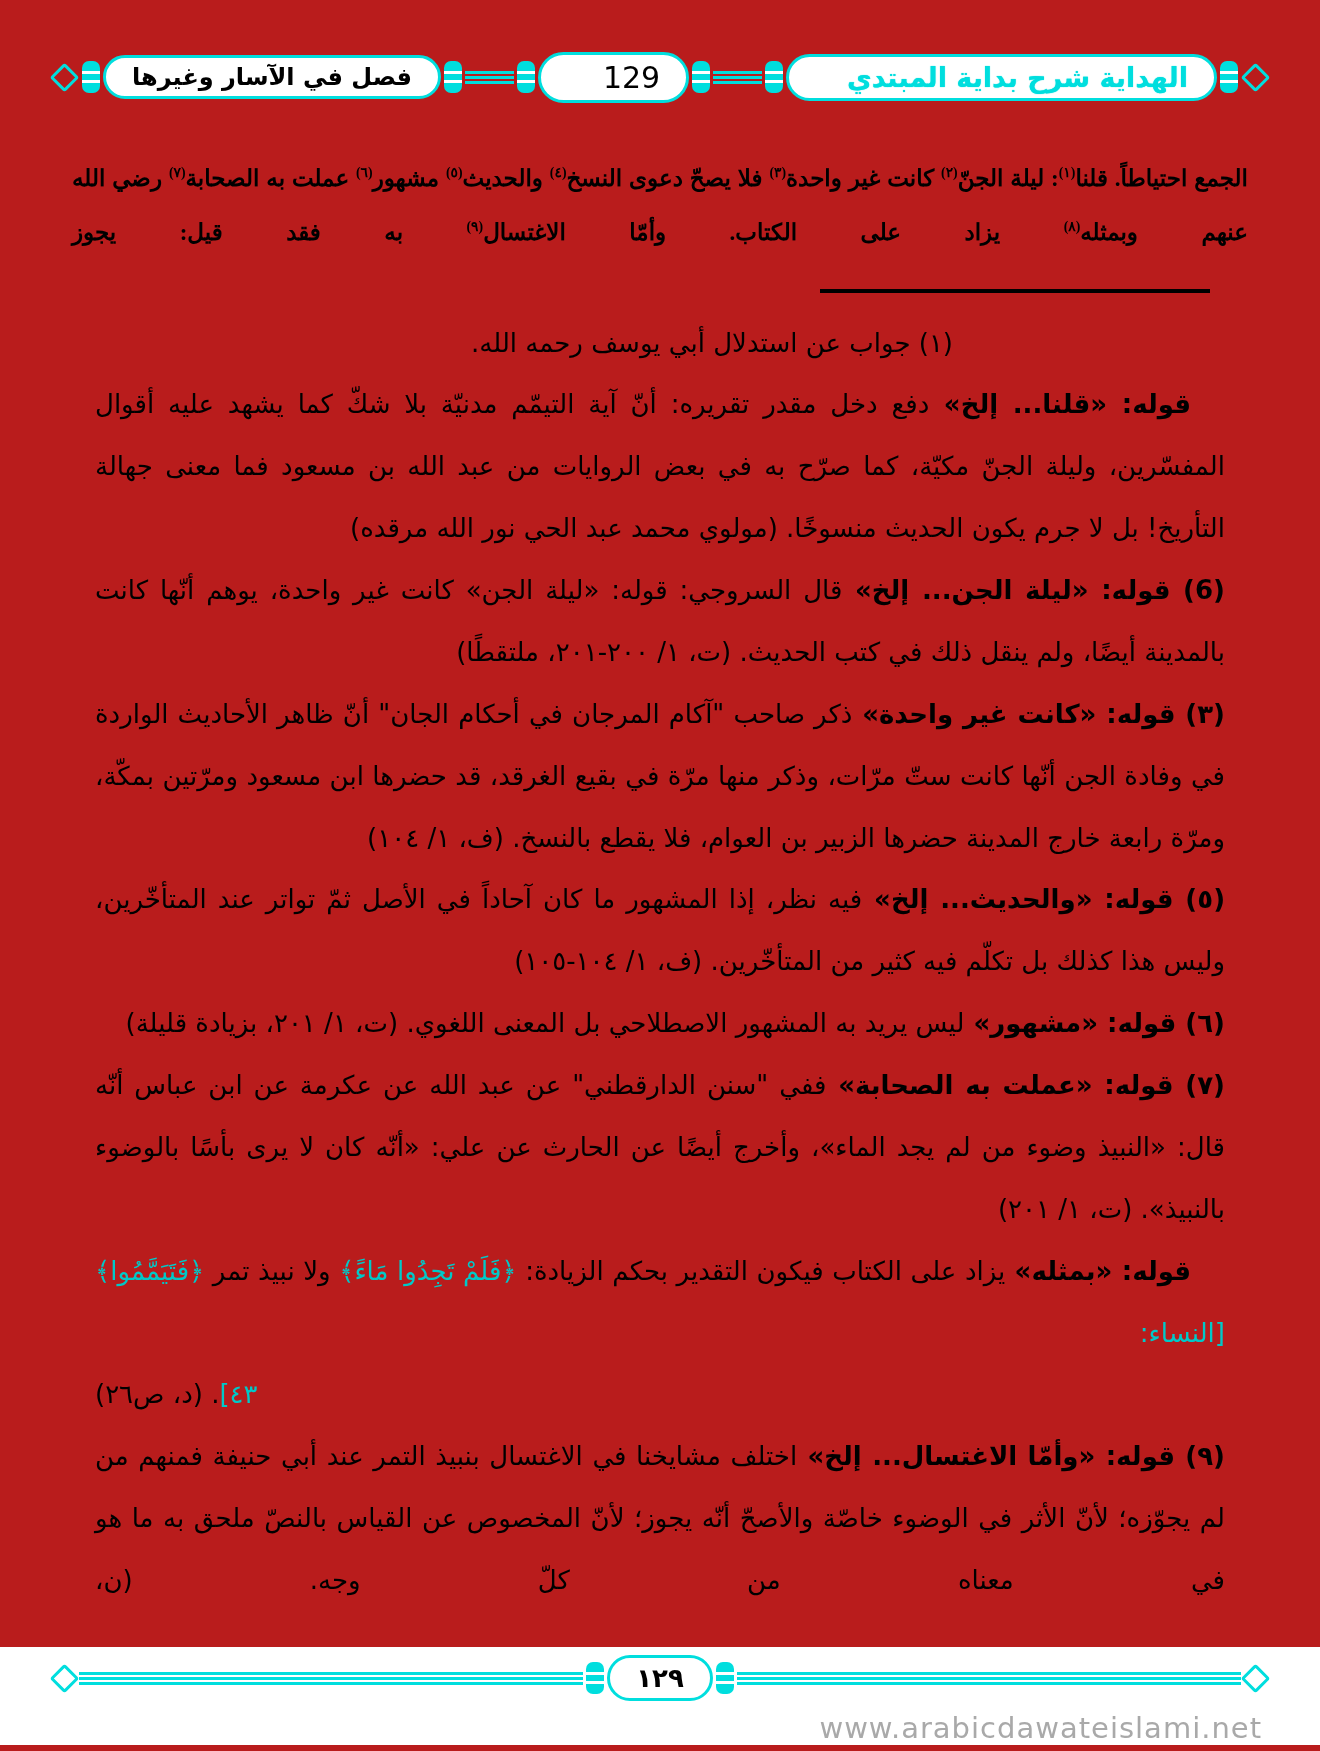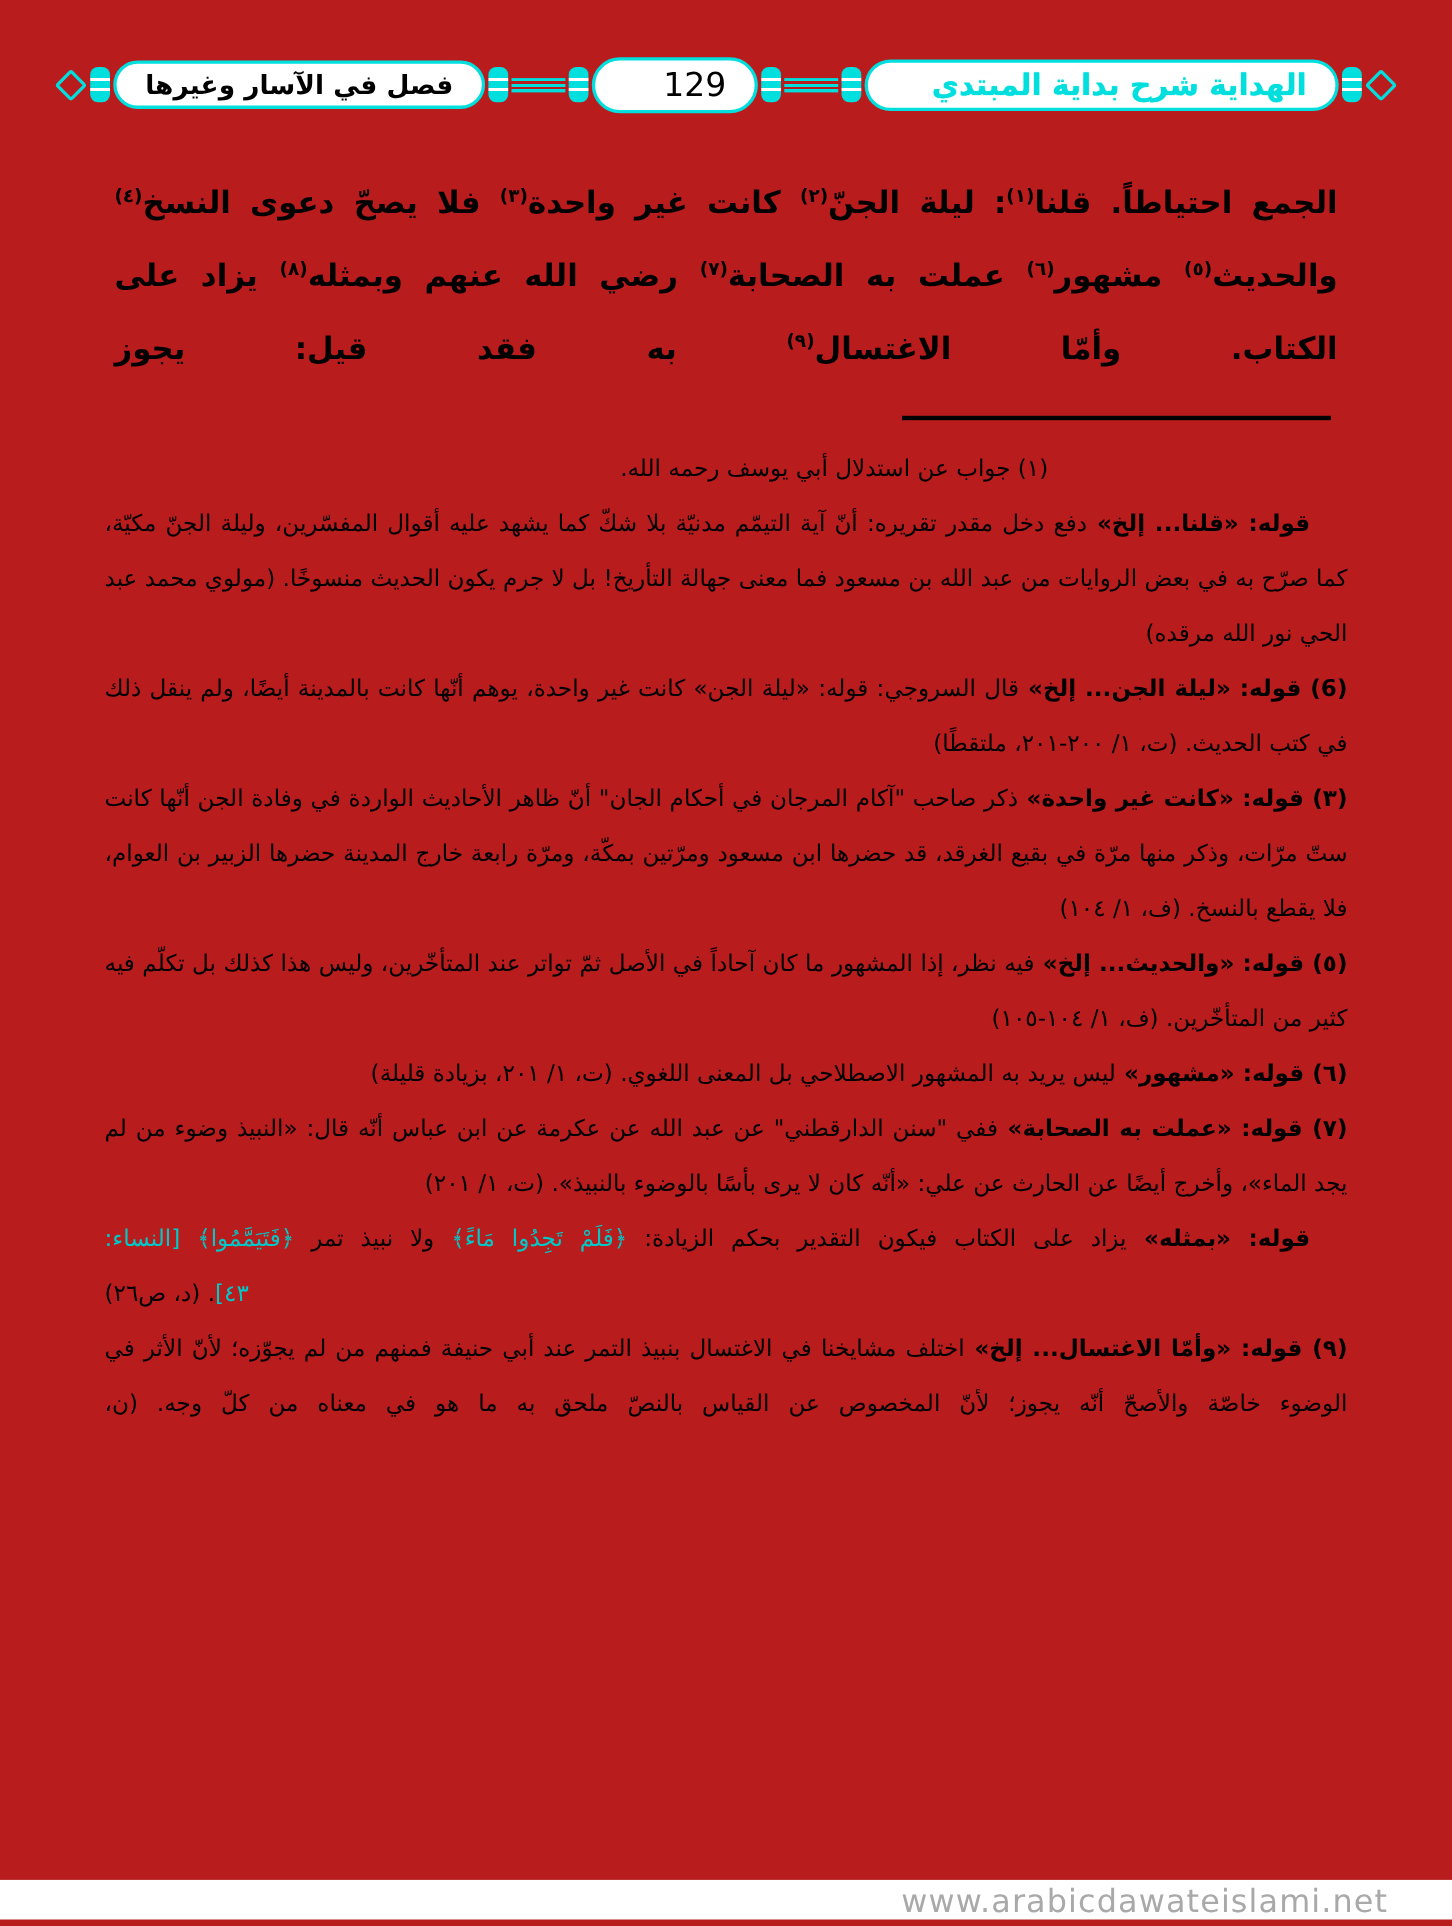--- a/index.html
+++ b/index.html
@@ -31,32 +31,32 @@
       text-shadow:0 0 1px var(--accent);margin-left:32px;}
   .footer-num{font-size:26px;font-weight:bold;}
   .clamp{width:18px;height:32px;background:var(--accent);border-radius:7px;
       flex:0 0 auto;margin:0 3px;
       background:linear-gradient(to bottom,var(--accent) 0 10px,#fff 10px 13px,
       var(--accent) 13px 19px,#fff 19px 22px,var(--accent) 22px 32px);}
   .finial{width:15px;height:15px;border:3px solid var(--accent);border-radius:3px;
       transform:rotate(45deg);flex:0 0 auto;margin:0 4px;}
   
   .matn{
-    direction:rtl;margin:42px 104px 0;padding:0;
-    font-size:28px;font-weight:bold;line-height:2.36;
-    text-align:justify;text-align-last:justify;
+    direction:rtl;margin:42px 72px 0;padding:0;
+    font-size:23px;font-weight:bold;line-height:2.36;
+    text-align:justify;text-align-last:justify;font-family:Liberation Serif, serif;
   }
   .matn sup{font-size:0.60em;line-height:0;font-weight:bold;}
   
   .fn-sep{height:4px;width:390px;background:var(--sep);
       margin:28px 110px 20px auto;}
   
   .footnotes{
     direction:rtl;margin:0 95px;
-    font-size:21px;line-height:2.38;text-align:justify;
+    font-size:26px;line-height:2.38;text-align:justify;
   }
   .fn{margin:0;padding:0;}
   .indent-xl{text-indent:272px;}
   .indent-sm{text-indent:34px;}
   .just-all{text-align-last:justify;}
   .fn-tail{text-align:left;text-align-last:left;}
   .seg-b{font-weight:bold;}
   .seg-q{color:var(--quran);}
   
   .page-footer{position:absolute;left:0;right:0;bottom:6px;background:#fff;}
@@ -102,16 +102,27 @@
       <p class="fn"><span class="seg-b">(٥) قوله: «والحديث... إلخ» </span><span>فيه نظر، إذا المشهور ما كان آحاداً في الأصل ثمّ تواتر عند المتأخّرين، وليس هذا كذلك بل تكلّم فيه كثير من المتأخّرين. (ف، ١/ ١٠٤-١٠٥)</span></p>
       <p class="fn"><span class="seg-b">(٦) قوله: «مشهور» </span><span>ليس يريد به المشهور الاصطلاحي بل المعنى اللغوي. (ت، ١/ ٢٠١، بزيادة قليلة)</span></p>
       <p class="fn"><span class="seg-b">(٧) قوله: «عملت به الصحابة» </span><span>ففي "سنن الدارقطني" عن عبد الله عن عكرمة عن ابن عباس أنّه قال: «النبيذ وضوء من لم يجد الماء»، وأخرج أيضًا عن الحارث عن علي: «أنّه كان لا يرى بأسًا بالوضوء بالنبيذ». (ت، ١/ ٢٠١)</span></p>
       <p class="fn indent-sm just-all"><span class="seg-b">قوله: «بمثله» </span><span>يزاد على الكتاب فيكون التقدير بحكم الزيادة: </span><span class="seg-q">﴿فَلَمْ تَجِدُوا مَاءً﴾</span><span> ولا نبيذ تمر </span><span class="seg-q">﴿فَتَيَمَّمُوا﴾</span><span> </span><span class="seg-q">[النساء:</span></p>
       <p class="fn fn-tail"><span class="seg-q">٤٣]</span><span>. (د، ص٢٦)</span></p>
       <p class="fn just-all"><span class="seg-b">(٩) قوله: «وأمّا الاغتسال... إلخ» </span><span>اختلف مشايخنا في الاغتسال بنبيذ التمر عند أبي حنيفة فمنهم من لم يجوّزه؛ لأنّ الأثر في الوضوء خاصّة والأصحّ أنّه يجوز؛ لأنّ المخصوص عن القياس بالنصّ ملحق به ما هو في معناه من كلّ وجه. (ن،</span></p>
       <p class="fn fn-tail"></p>
     </section>
 
   <div class="page-footer">
+    <div class="band footer-band">
+      <span class="finial"></span>
+      <div class="rule"></div>
+      <span class="clamp"></span>
+      <div class="capsule">
+        <span class="footer-num">١٢٩</span>
+      </div>
+      <span class="clamp"></span>
+      <div class="rule"></div>
+      <span class="finial"></span>
+    </div>
     <div class="watermark">www.arabicdawateislami.net</div>
   </div>
 
 </div>
 
 </body></html>

